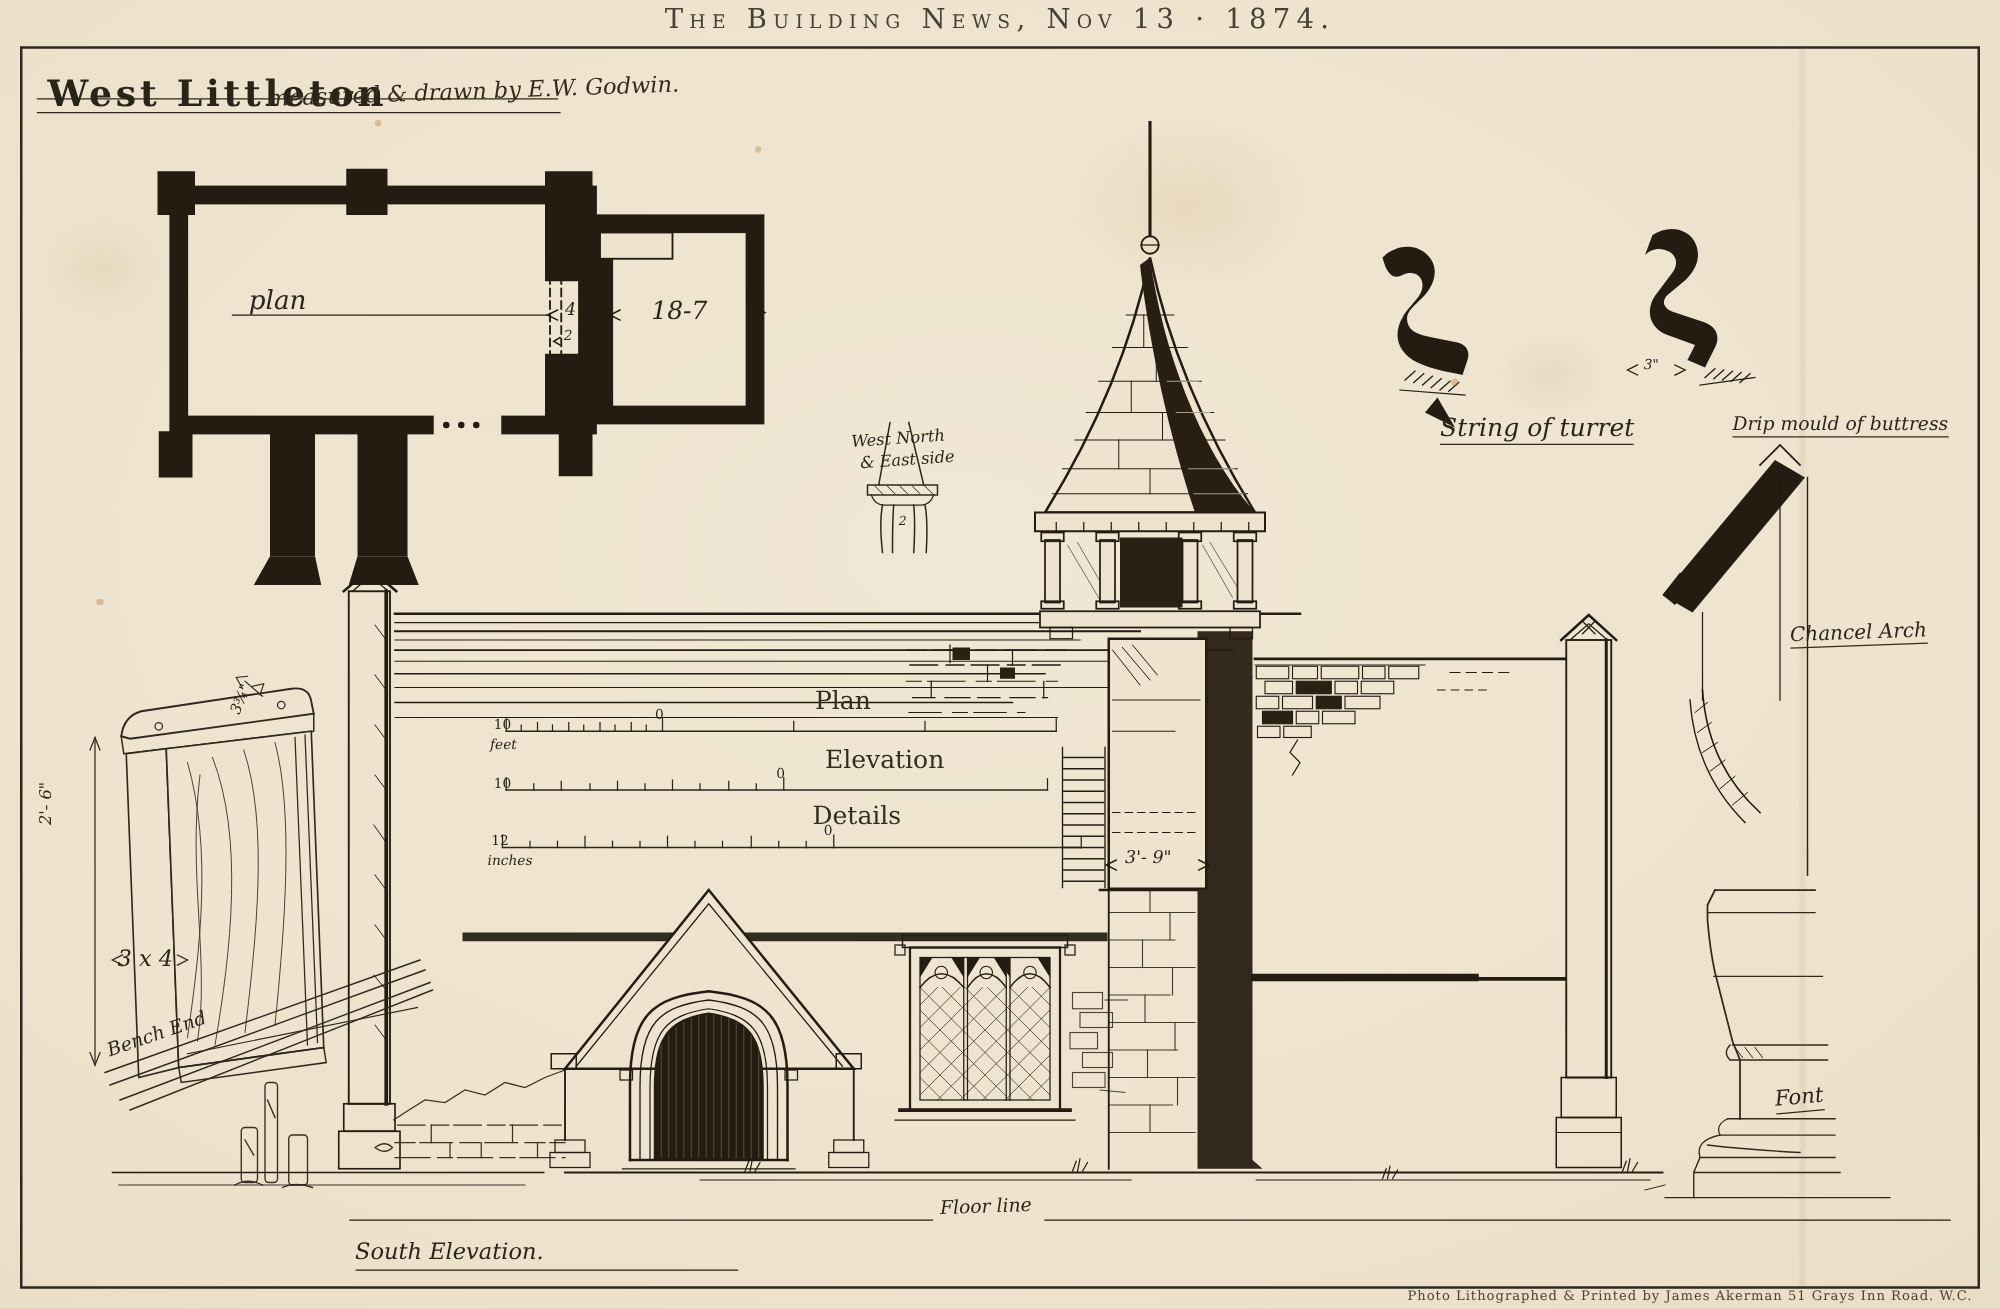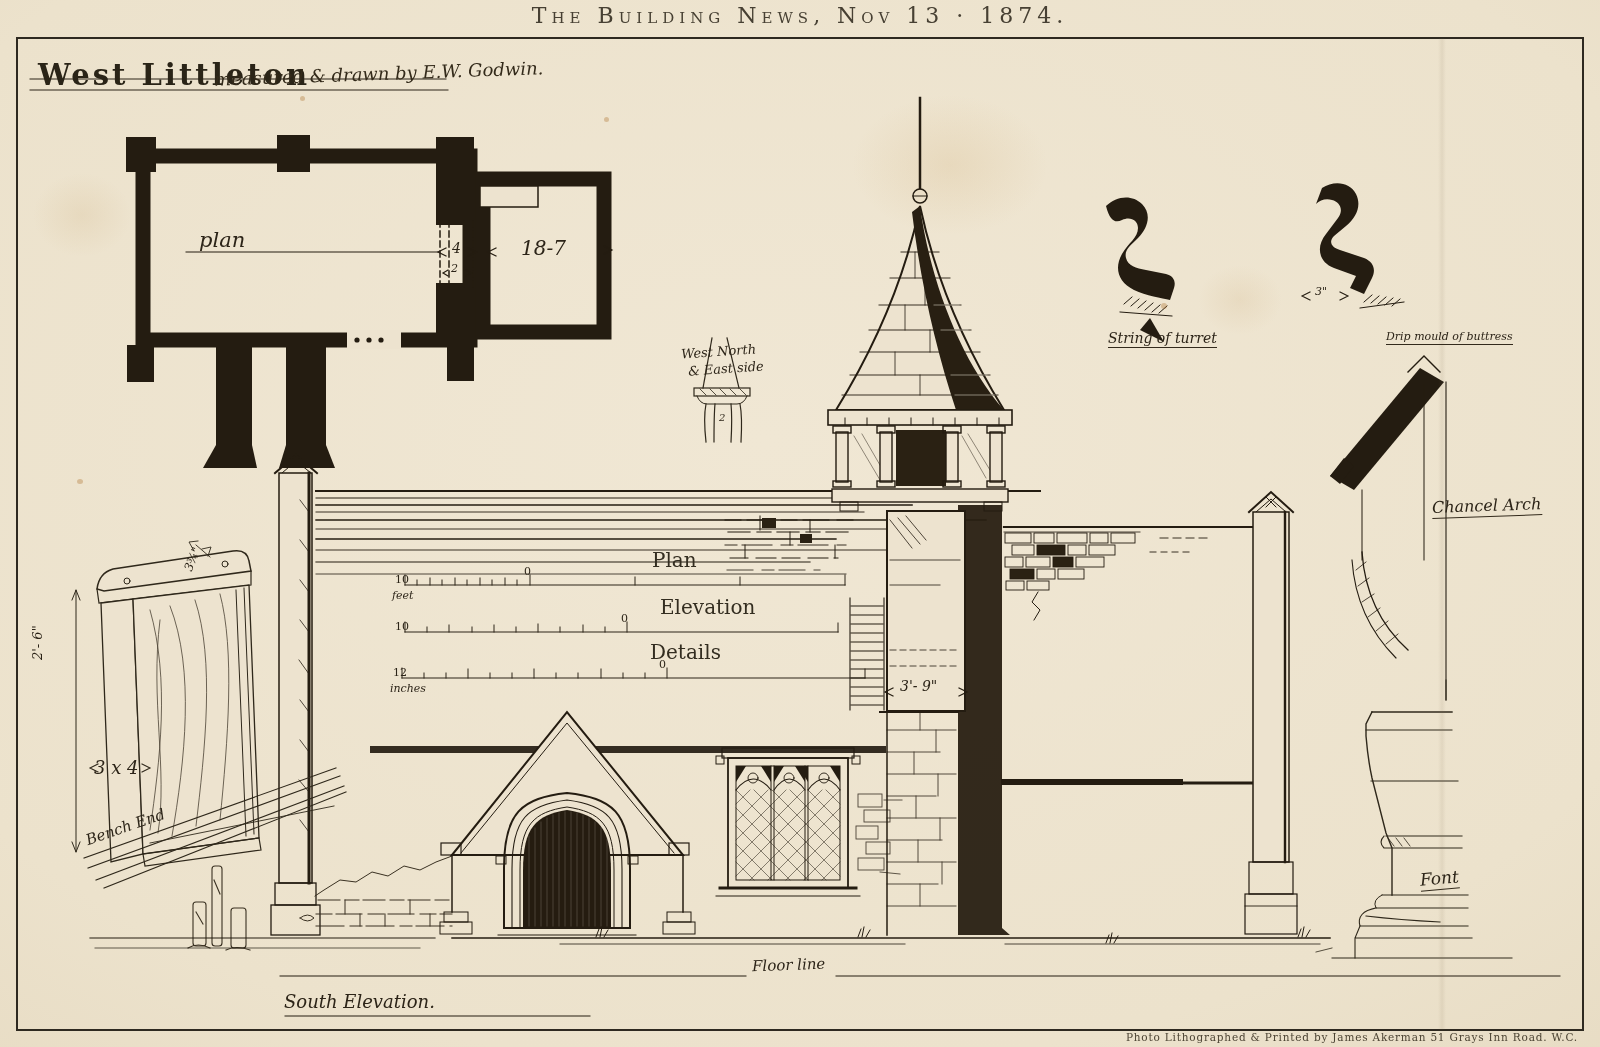--- a/index.html
+++ b/index.html
@@ -618,22 +618,22 @@
 <div class="lbl tiny" style="left:393px;top:666px;">12</div>
 <div class="lbl tiny hand" style="left:390px;top:682px;">inches</div>
 <div class="lbl tiny" style="left:659px;top:658px;">0</div>
 
 <div class="lbl hand" style="left:900px;top:678px;font-size:14px;">3'- 9"</div>
 
 <div class="lbl hand" style="left:681px;top:344px;font-size:13px;transform:rotate(-4deg);">West North</div>
 <div class="lbl hand" style="left:688px;top:361px;font-size:13px;transform:rotate(-4deg);">&amp; East side</div>
 <div class="lbl hand" style="left:719px;top:412px;font-size:10px;">2</div>
 
-<div class="lbl hand u" style="left:1108px;top:330px;font-size:14px;">String of turret</div>
-<div class="lbl hand u" style="left:1386px;top:330px;font-size:11px;">Drip mould of buttress</div>
+<div class="lbl hand u" style="left:1152px;top:330px;font-size:20px;">String of turret</div>
+<div class="lbl hand u" style="left:1386px;top:330px;font-size:15px;">Drip mould of buttress</div>
 <div class="lbl hand" style="left:1315px;top:285px;font-size:11px;">3"</div>
 
 <div class="lbl hand u" style="left:1432px;top:496px;font-size:16px;transform:rotate(-2deg);">Chancel Arch</div>
 <div class="lbl hand u" style="left:1420px;top:868px;font-size:17px;transform:rotate(-5deg);">Font</div>
 
 <div class="lbl hand" style="left:84px;top:818px;font-size:15px;transform:rotate(-19deg);">Bench End</div>
 <div class="lbl hand" style="left:30px;top:660px;font-size:13px;transform:rotate(-90deg);transform-origin:left top;">2'- 6"</div>
 <div class="lbl hand" style="left:94px;top:757px;font-size:18px;">3 x 4</div>
 <div class="lbl hand" style="left:180px;top:552px;font-size:12px;transform:rotate(-68deg);">3¾"</div>
 

